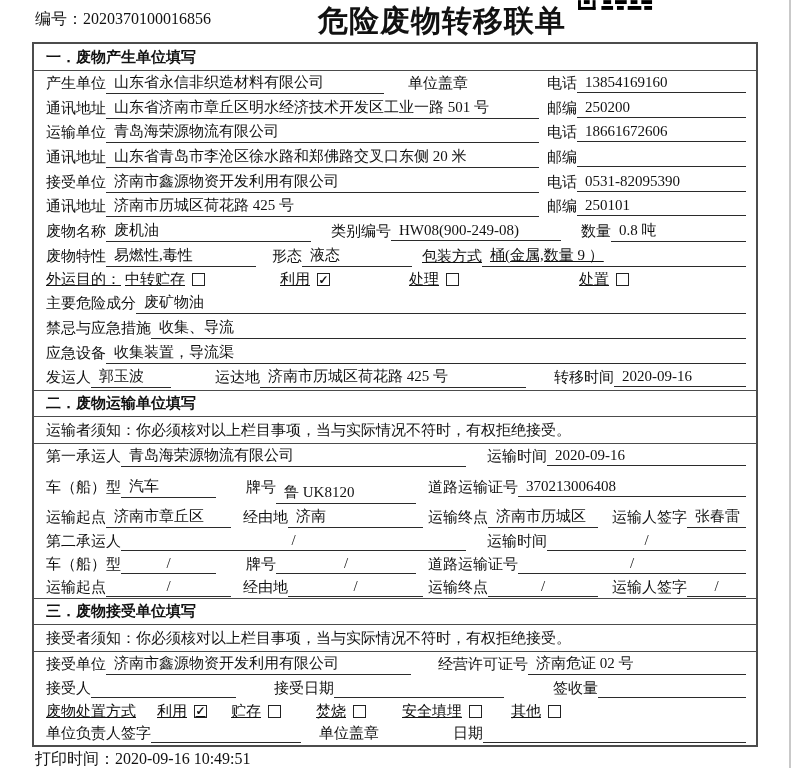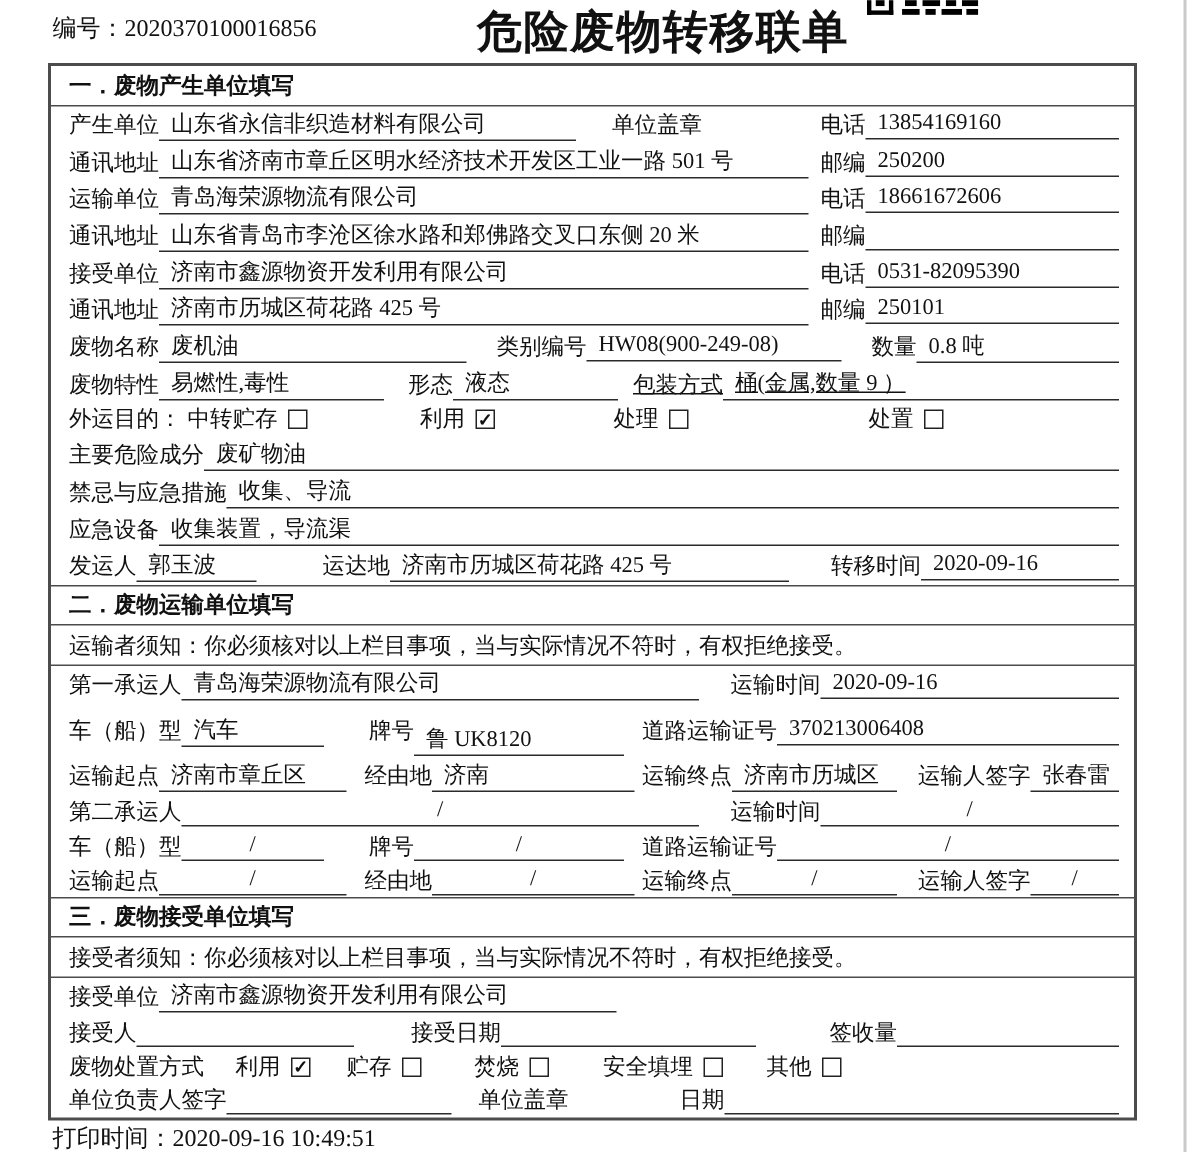--- a/index.html
+++ b/index.html
@@ -10,21 +10,21 @@
   .title{position:absolute;left:0;right:0;top:1px;text-align:center;font-size:30px;
          font-weight:bold;padding-left:88px;letter-spacing:1px;}
   .qr{position:absolute;left:578px;top:0;width:76px;height:11px;}
   .tbl{position:absolute;left:32px;top:42px;width:726px;height:705px;border:2px solid #4c4c4c;
        display:flex;flex-direction:column;box-sizing:border-box;background:#fff;font-size:15px;}
   .trow{display:flex;align-items:center;padding:0 10px 0 12px;box-sizing:border-box;min-height:0;}
   .trow.fields{flex:1 1 auto;}
   .trow.section{flex:0 0 27px;font-weight:bold;border-top:1.5px solid #4c4c4c;border-bottom:1.5px solid #4c4c4c;}
   .trow.section:first-child{border-top:none;}
   .trow.note{flex:0 0 27px;border-bottom:1.5px solid #4c4c4c;}
-  .trow.checks{flex:1 1 auto;}
+  .trow.checks{flex:1 1 auto;text-decoration:underline;}
   .cell{display:flex;align-items:center;white-space:nowrap;min-width:0;}
   .cell.grow{flex:1 1 auto;}
   .lab{white-space:nowrap;flex:0 0 auto;}
   .u{border-bottom:1px solid #2b2b2b;padding:0 4px 1px 8px;box-sizing:border-box;
      white-space:nowrap;overflow:hidden;flex:0 0 auto;}
   .u.grow{flex:1 1 auto;}
   .u.center{text-align:center;padding-left:4px;}
   .opt{display:inline-flex;align-items:center;flex:0 0 auto;}
   .cb{display:inline-flex;align-items:center;justify-content:center;width:13px;height:13px;
       border:1.5px solid #222;margin-left:7px;font-size:12px;line-height:12px;font-weight:bold;
@@ -296,20 +296,24 @@
         <span class="sec-title">三．废物接受单位填写</span>
       </div>
       <div class="trow note">
         <span class="note-text">接受者须知：你必须核对以上栏目事项，当与实际情况不符时，有权拒绝接受。</span>
       </div>
       <div class="trow fields">
         <span class="cell">
           <span class="lab">接受单位</span>
           <span class="u" style="width: 305px;">济南市鑫源物资开发利用有限公司</span>
         </span>
+        <span class="cell grow" style="margin-left: 27px;">
+          <span class="lab">经营许可证号</span>
+          <span class="u grow">济南危证 02 号</span>
+        </span>
       </div>
       <div class="trow fields">
         <span class="cell">
           <span class="lab">接受人</span>
           <span class="u" style="width: 145px;">&nbsp;</span>
         </span>
         <span class="cell" style="margin-left: 38px;">
           <span class="lab">接受日期</span>
           <span class="u" style="width: 170px;">&nbsp;</span>
         </span>

